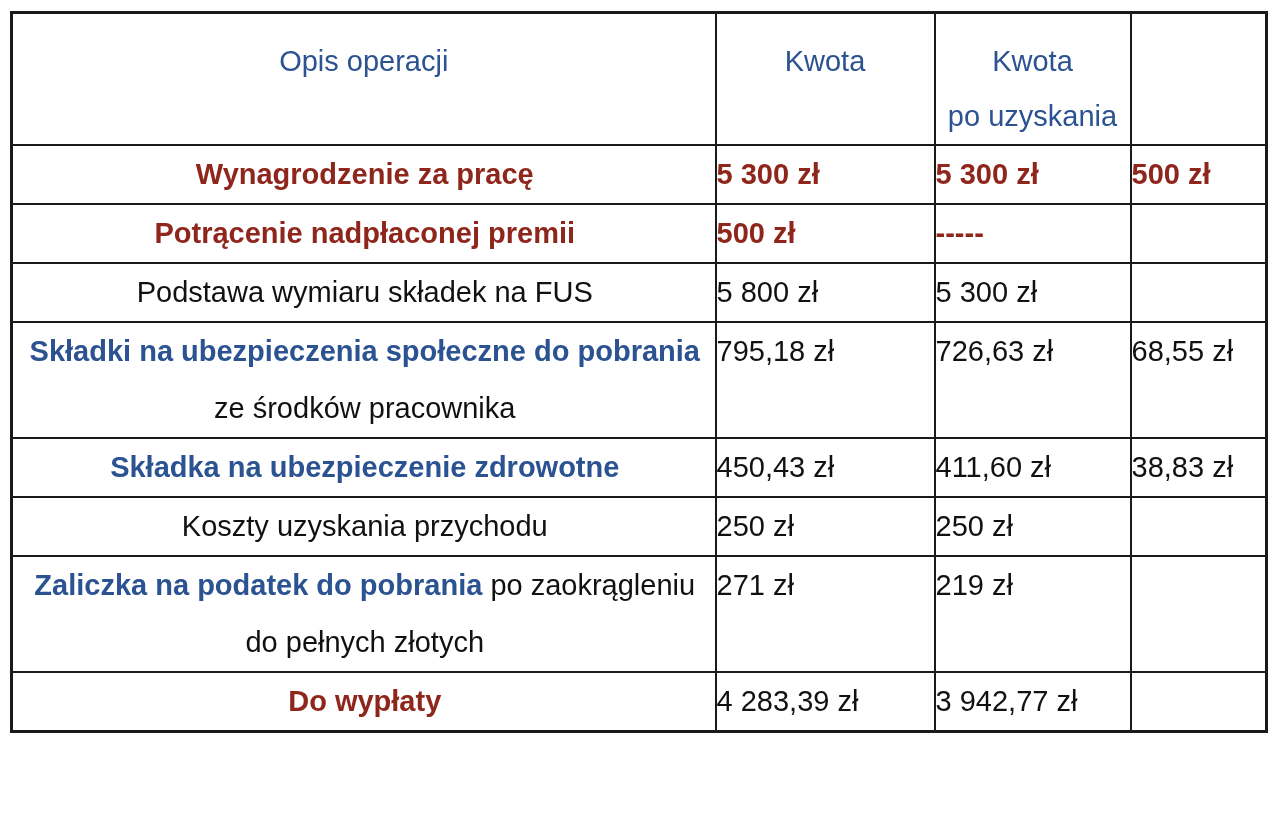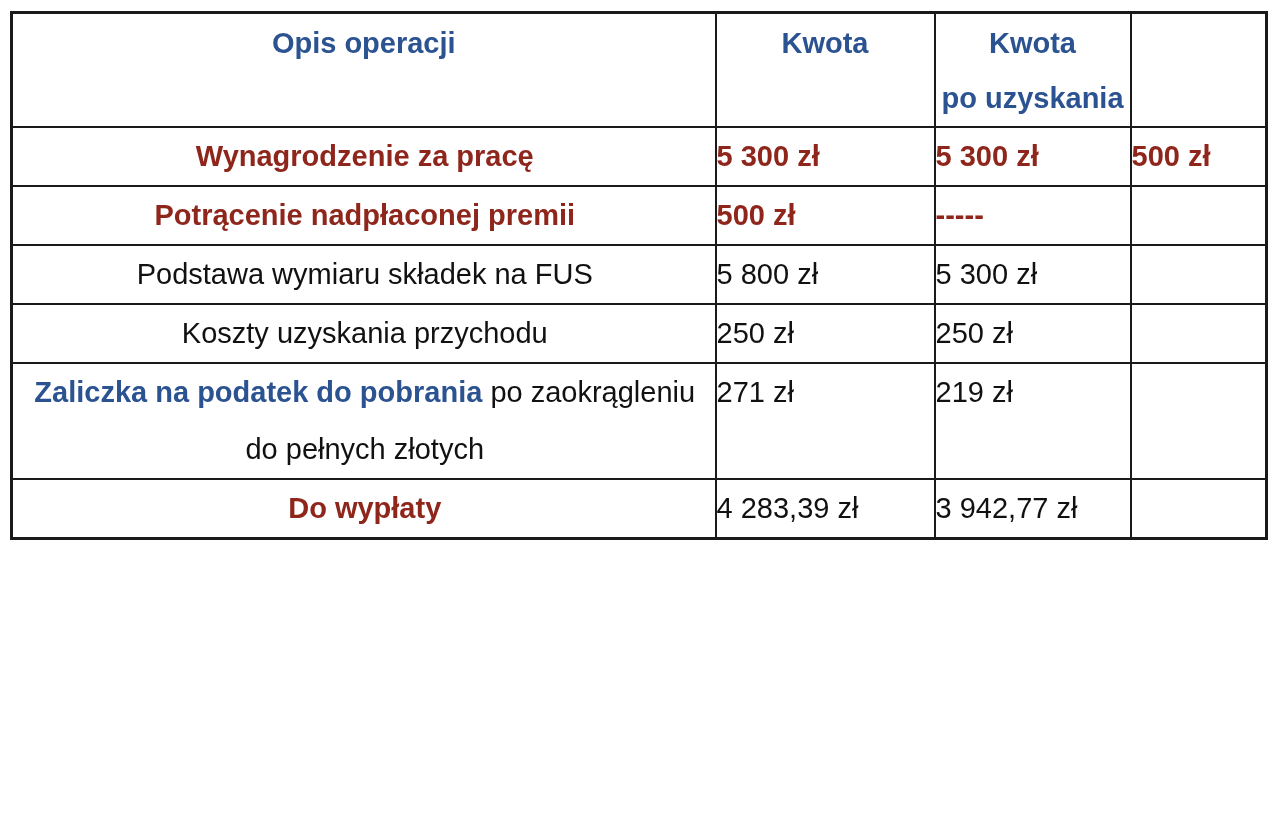--- a/index.html
+++ b/index.html
@@ -34,24 +34,24 @@
     padding:0;
     line-height:57px;
     font-weight:normal;
     overflow:hidden;
   }
   thead tr{height:112px;}
   tr.h57{height:57px;}
   tr.h114{height:114px;}
   th.hdr{
     color:var(--blue);
-    font-weight:bold;
+    font-weight:normal;
     text-align:center;
     line-height:55px;
-    padding-top:2px;
+    padding-top:20px;
   }
   td.desc{text-align:center;padding-left:8px;padding-right:6px;}
   td.num{padding-right:18px;}
   .bold-red{color:var(--red);font-weight:bold;}
   .bold-blue{color:var(--blue);font-weight:bold;}
 </style>
 </head>
 <body>
 
 <div class="table-wrap">
@@ -85,20 +85,35 @@
         <td class="num bold-red">500 zł</td>
         <td class="num bold-red">-----</td>
         <td class="num bold-red"></td>
       </tr>
       <tr class="h57">
         <td class="desc">Podstawa wymiaru składek na FUS</td>
         <td class="num">5 800 zł</td>
         <td class="num">5 300 zł</td>
         <td class="num"></td>
       </tr>
+      <tr class="h114">
+        <td class="desc">
+          <div><span class="bold-blue">Składki na ubezpieczenia społeczne do pobrania</span></div>
+          <div>ze środków pracownika</div>
+        </td>
+        <td class="num">795,18 zł</td>
+        <td class="num">726,63 zł</td>
+        <td class="num">68,55 zł</td>
+      </tr>
+      <tr class="h57">
+        <td class="desc bold-blue">Składka na ubezpieczenie zdrowotne</td>
+        <td class="num">450,43 zł</td>
+        <td class="num">411,60 zł</td>
+        <td class="num">38,83 zł</td>
+      </tr>
       <tr class="h57">
         <td class="desc">Koszty uzyskania przychodu</td>
         <td class="num">250 zł</td>
         <td class="num">250 zł</td>
         <td class="num"></td>
       </tr>
       <tr class="h114">
         <td class="desc">
           <div>
             <span class="bold-blue">Zaliczka na podatek do pobrania</span><span> po zaokrągleniu</span>

